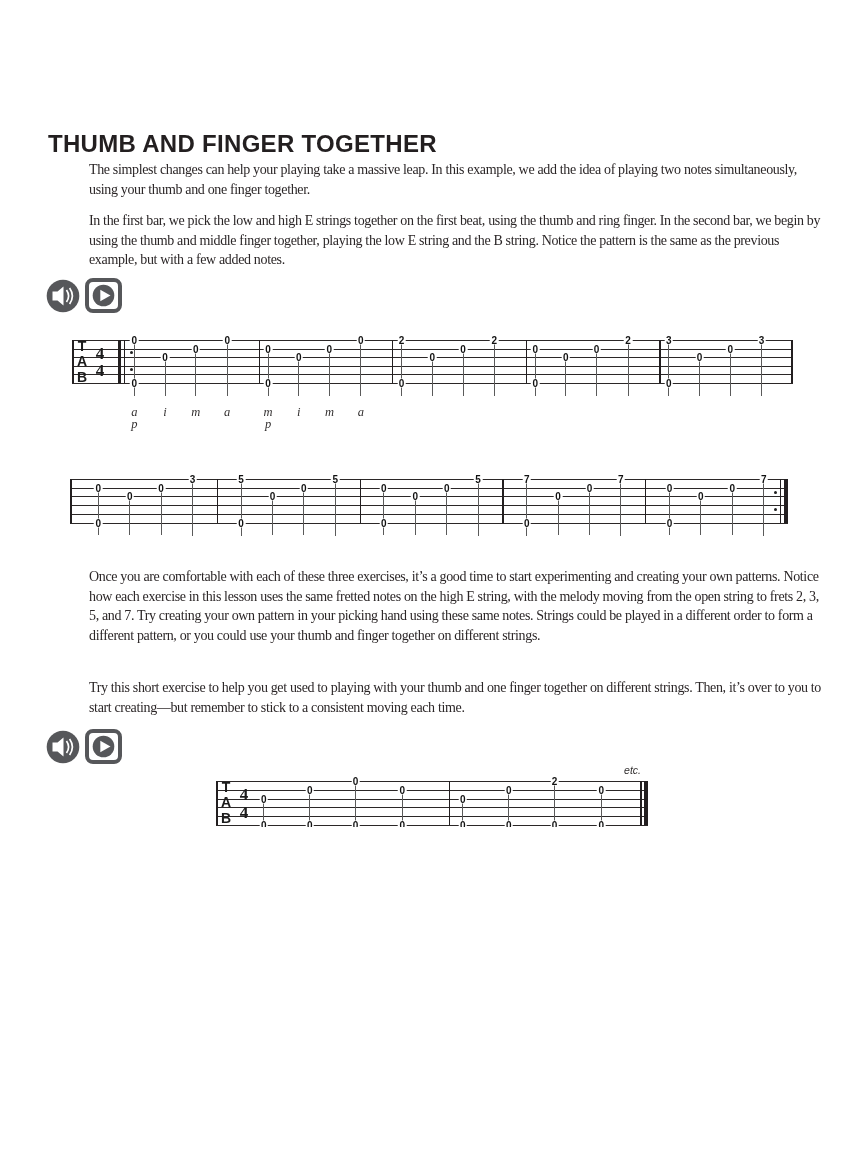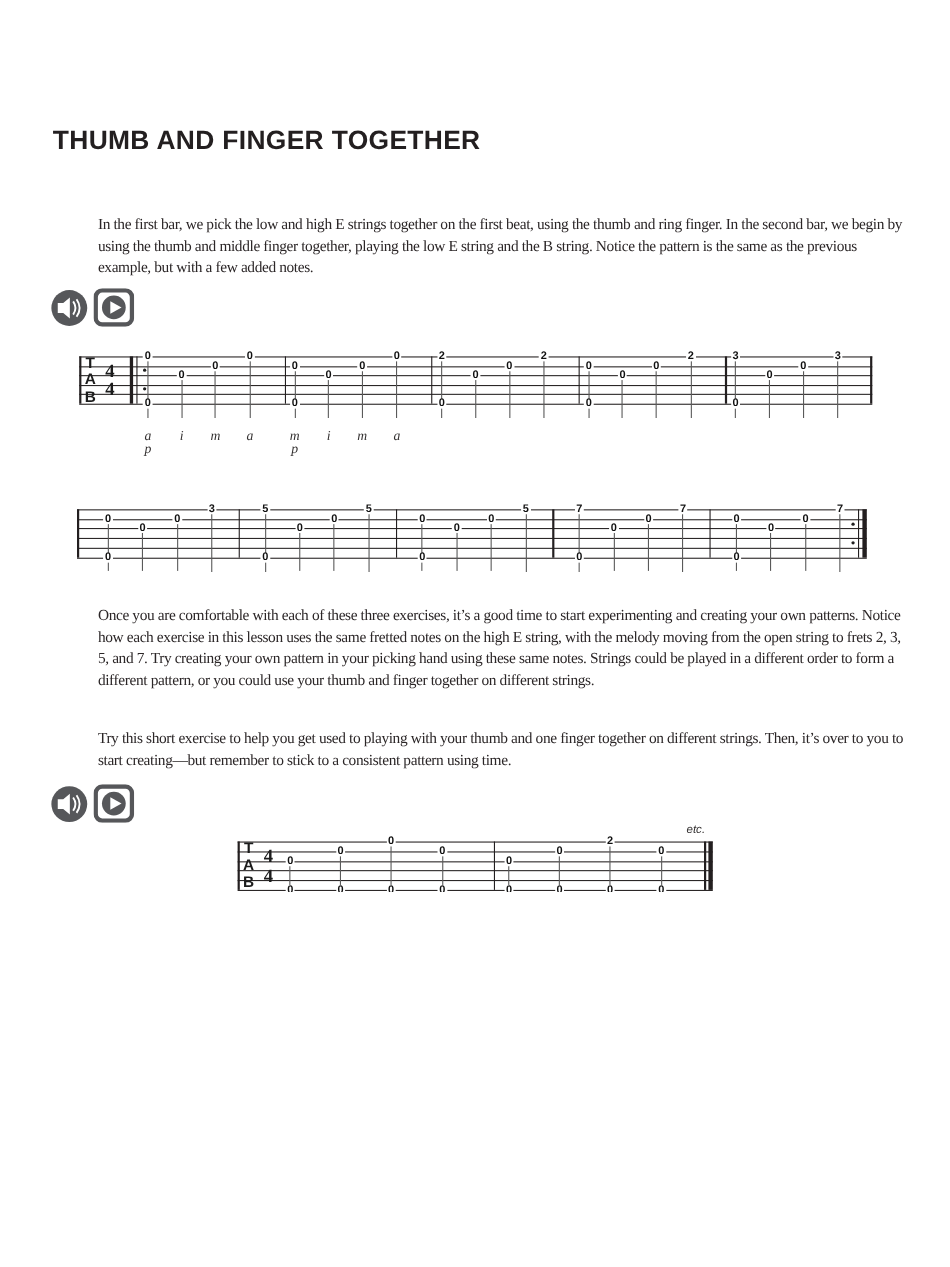--- a/index.html
+++ b/index.html
@@ -1,17 +1,17 @@
 <!DOCTYPE html>
 <html><head>
 <meta charset="utf-8">
 <style>
   html,body{margin:0;padding:0;background:#ffffff;}
   .page{
-    position:relative;width:864px;height:811px;margin:0 auto;background:#ffffff;
+    position:relative;width:864px;height:811px;margin:16px auto;background:#ffffff;
     font-family:"Liberation Serif",serif;color:#262223;overflow:hidden;
   }
   .heading{
     position:absolute;left:48px;top:114px;margin:0;
     font-family:"Liberation Sans",sans-serif;font-weight:700;
     font-size:24px;letter-spacing:.3px;color:#231f20;white-space:nowrap;
   }
   .para{
     position:absolute;left:89px;width:734px;margin:0;
     font-size:14px;line-height:19.6px;letter-spacing:-.35px;color:#2b2627;
@@ -56,20 +56,21 @@
     font-family:Liberation Sans, sans-serif;font-style:italic;font-size:10.5px;color:#333030;
   }
 </style>
 </head>
 <body>
 
 <div class="page">
 
   <h1 class="heading">THUMB AND FINGER TOGETHER</h1>
 
+  <p class="para p1">The simplest changes can help your playing take a massive leap. In this example, we add the idea of playing two notes simultaneously, using your thumb and one finger together.</p>
   <p class="para p2">In the first bar, we pick the low and high E strings together on the first beat, using the thumb and ring finger. In the second bar, we begin by using the thumb and middle finger together, playing the low E string and the B string. Notice the pattern is the same as the previous example, but with a few added notes.</p>
 
   <div class="icon-row ir1">
     <span class="micon">
       <svg width="34" height="34" viewBox="0 0 34 34">
         <circle cx="17" cy="17" r="16.3" fill="#56575a"></circle>
         <polygon points="6.5,12.5 11.5,12.5 17.5,7.5 17.5,26.5 11.5,21.5 6.5,21.5" fill="#ffffff"></polygon>
         <path d="M20.5 11 q4.2 6 0 12" stroke="#ffffff" stroke-width="1.7" fill="none"></path>
         <path d="M23.6 9 q5.6 8 0 16" stroke="#ffffff" stroke-width="1.7" fill="none"></path>
       </svg>
@@ -77,21 +78,21 @@
     <span class="micon">
       <svg width="37" height="35" viewBox="0 0 37 35">
         <rect x="2" y="2" width="33" height="31" rx="6" fill="#ffffff" stroke="#56575a" stroke-width="4"></rect>
         <circle cx="18.5" cy="17.5" r="10.8" fill="#56575a"></circle>
         <polygon points="15.3,11.8 25.5,17.5 15.3,23.2" fill="#ffffff"></polygon>
       </svg>
     </span>
   </div>
 
   <p class="para p3">Once you are comfortable with each of these three exercises, it’s a good time to start experimenting and creating your own patterns. Notice how each exercise in this lesson uses the same fretted notes on the high E string, with the melody moving from the open string to frets 2, 3, 5, and 7. Try creating your own pattern in your picking hand using these same notes. Strings could be played in a different order to form a different pattern, or you could use your thumb and finger together on different strings.</p>
-  <p class="para p4">Try this short exercise to help you get used to playing with your thumb and one finger together on different strings. Then, it’s over to you to start creating—but remember to stick to a consistent pattern using time.</p>
+  <p class="para p4">Try this short exercise to help you get used to playing with your thumb and one finger together on different strings. Then, it’s over to you to start creating—but remember to stick to a consistent moving each time.</p>
 
   <div class="icon-row ir2">
     <span class="micon">
       <svg width="34" height="34" viewBox="0 0 34 34">
         <circle cx="17" cy="17" r="16.3" fill="#56575a"></circle>
         <polygon points="6.5,12.5 11.5,12.5 17.5,7.5 17.5,26.5 11.5,21.5 6.5,21.5" fill="#ffffff"></polygon>
         <path d="M20.5 11 q4.2 6 0 12" stroke="#ffffff" stroke-width="1.7" fill="none"></path>
         <path d="M23.6 9 q5.6 8 0 16" stroke="#ffffff" stroke-width="1.7" fill="none"></path>
       </svg>
     </span>

